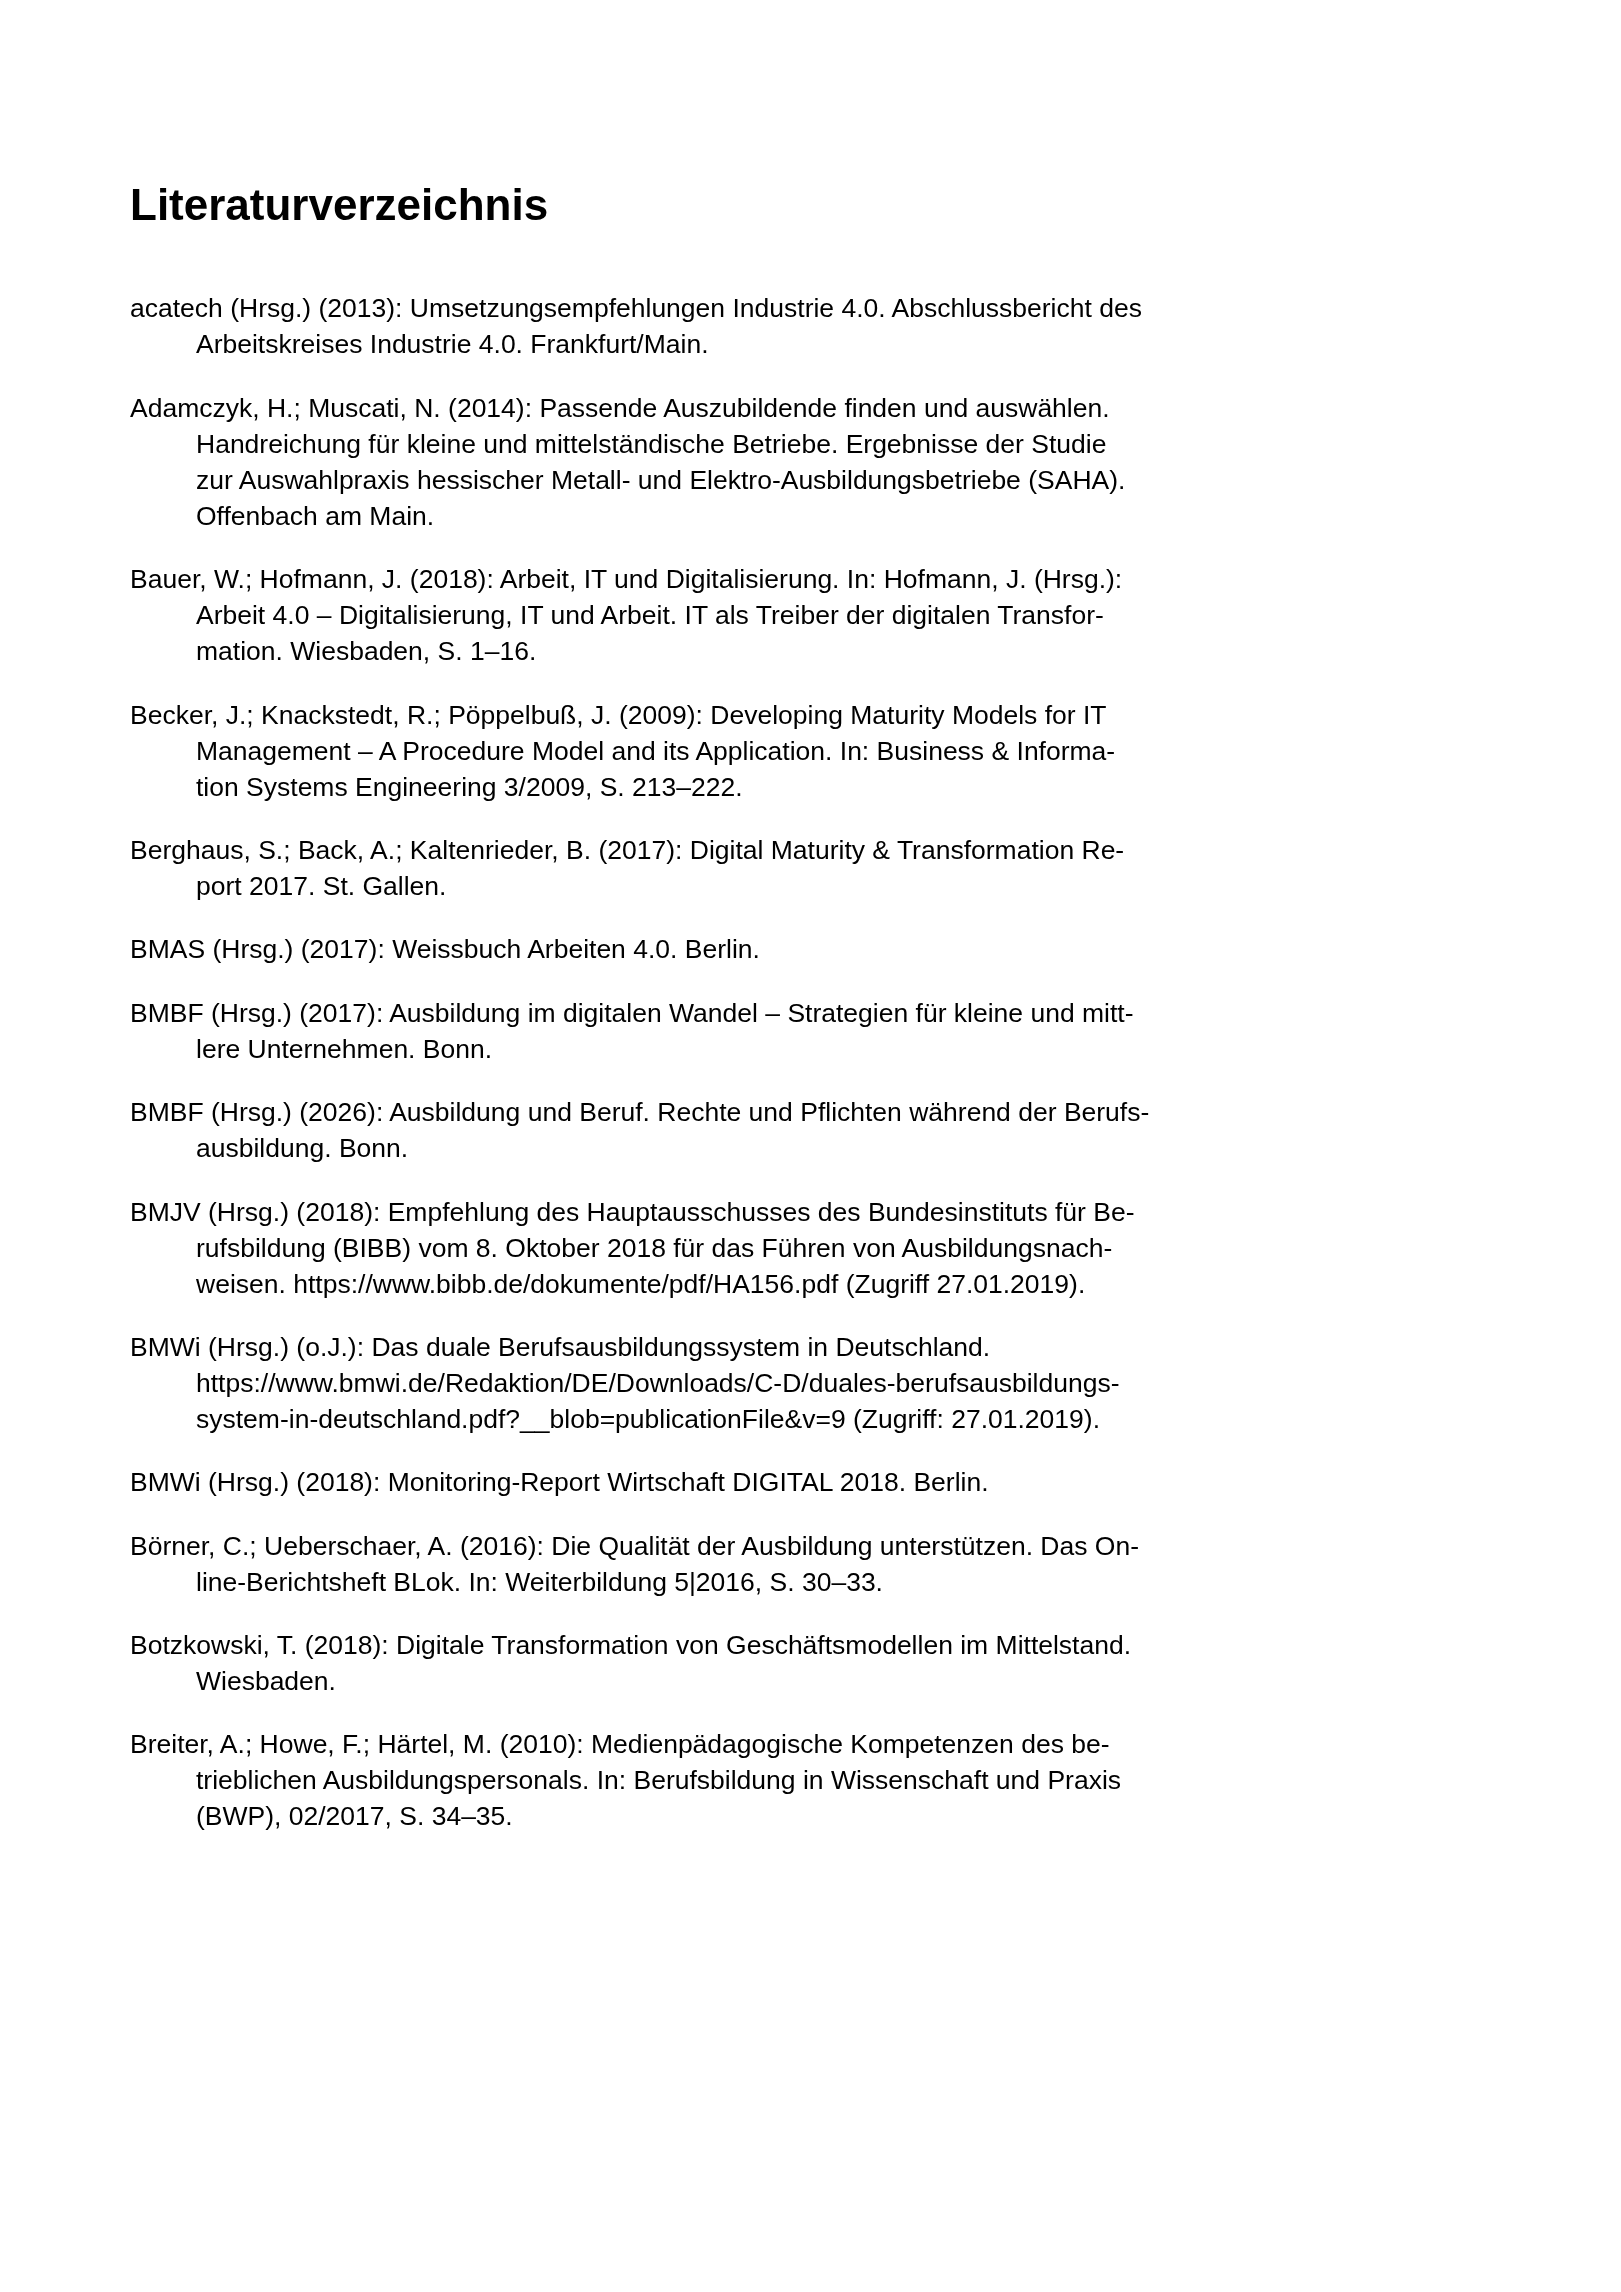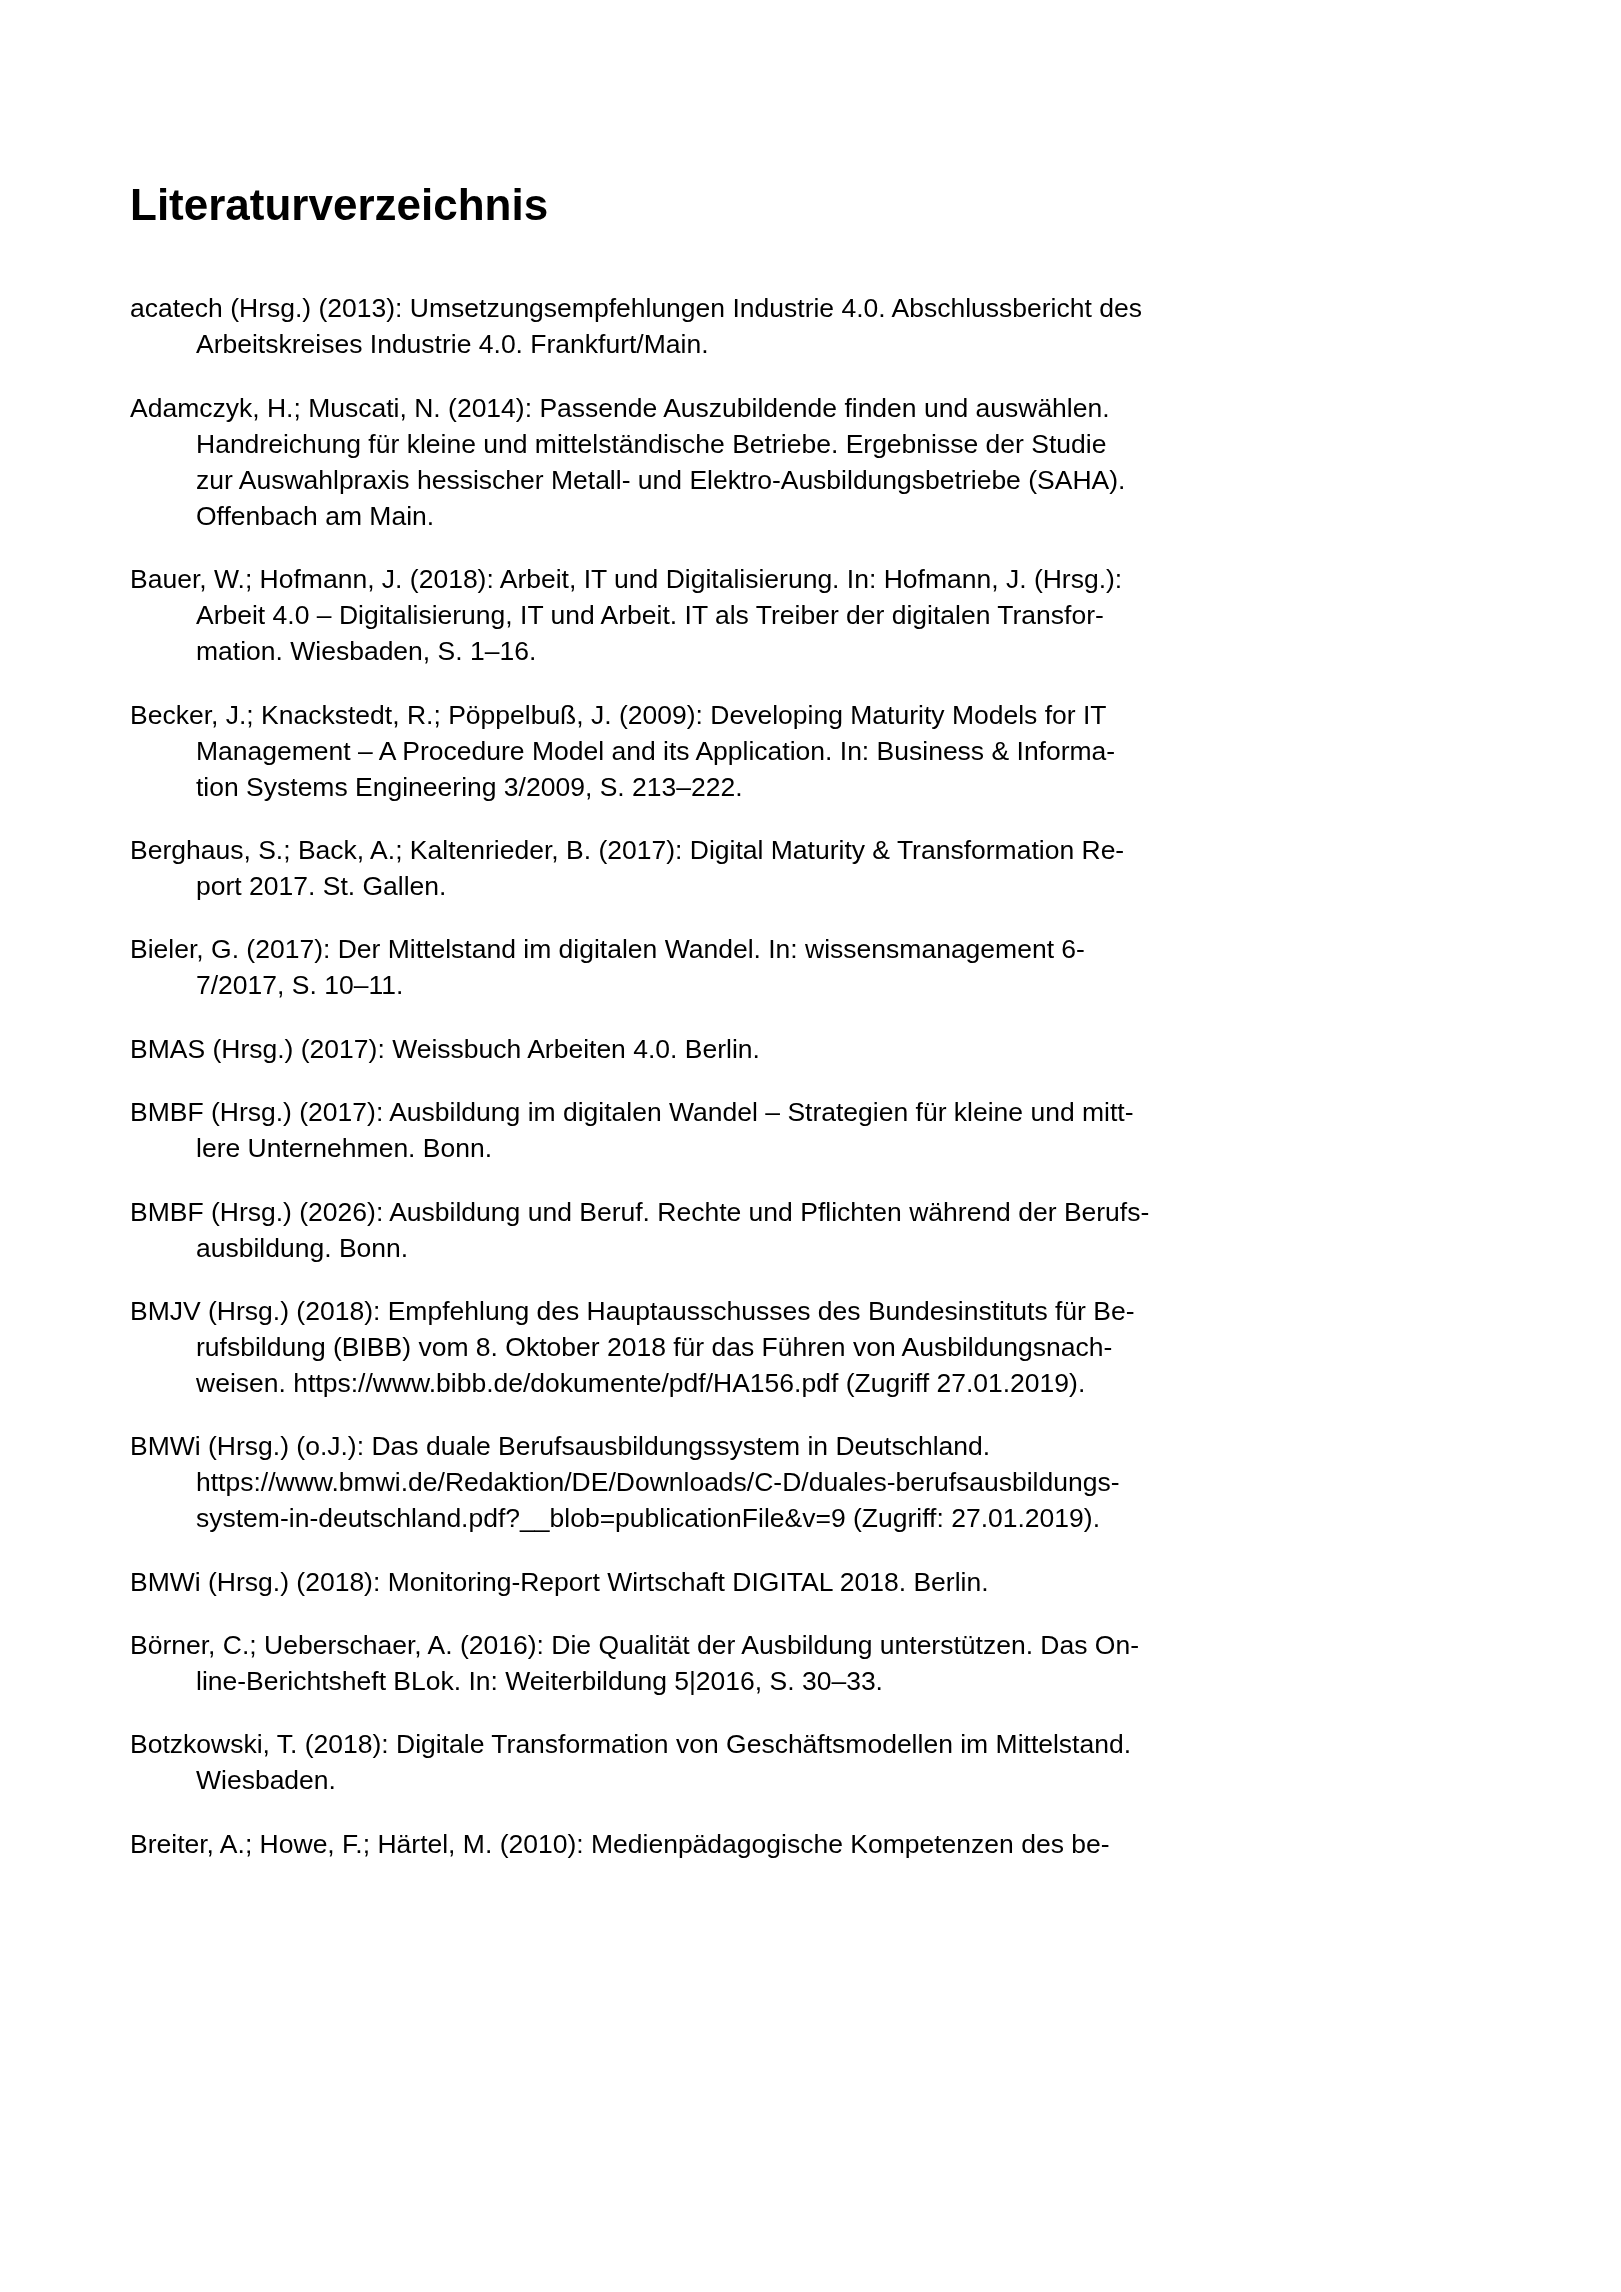--- a/index.html
+++ b/index.html
@@ -63,22 +63,20 @@
 Arbeit 4.0 – Digitalisierung, IT und Arbeit. IT als Treiber der digitalen Transfor-
 mation. Wiesbaden, S. 1–16.</span></p>
 
   <p class="entry"><span class="label italic">Becker, J.; Knackstedt, R.; Pöppelbuß, J. (2009):</span><span class="body"> Developing Maturity Models for IT
 Management – A Procedure Model and its Application. In: Business &amp; Informa-
 tion Systems Engineering 3/2009, S. 213–222.</span></p>
 
   <p class="entry"><span class="label italic">Berghaus, S.; Back, A.; Kaltenrieder, B. (2017):</span><span class="body"> Digital Maturity &amp; Transformation Re-
 port 2017. St. Gallen.</span></p>
 
-  <p class="entry"><span class="label italic">Bieler, G. (2017):</span><span class="body"> Der Mittelstand im digitalen Wandel. In: wissensmanagement 6-
-7/2017, S. 10–11.</span></p>
 
   <p class="entry"><span class="label italic">BMAS (Hrsg.) (2017):</span><span class="body"> Weissbuch Arbeiten 4.0. Berlin.</span></p>
 
   <p class="entry"><span class="label italic">BMBF (Hrsg.) (2017):</span><span class="body"> Ausbildung im digitalen Wandel – Strategien für kleine und mitt-
 lere Unternehmen. Bonn.</span></p>
 
   <p class="entry"><span class="label italic">BMBF (Hrsg.) (2026):</span><span class="body"> Ausbildung und Beruf. Rechte und Pflichten während der Berufs-
 ausbildung. Bonn.</span></p>
 
   <p class="entry"><span class="label italic">BMJV (Hrsg.) (2018):</span><span class="body"> Empfehlung des Hauptausschusses des Bundesinstituts für Be-

